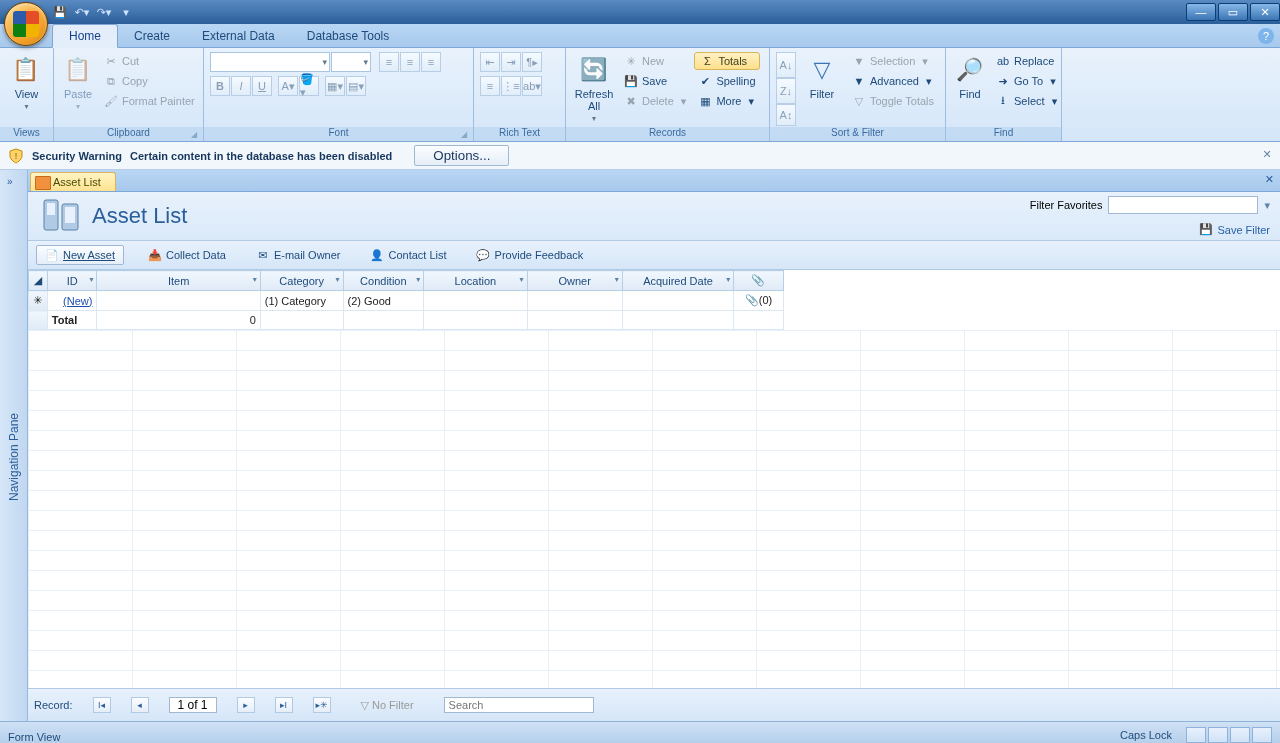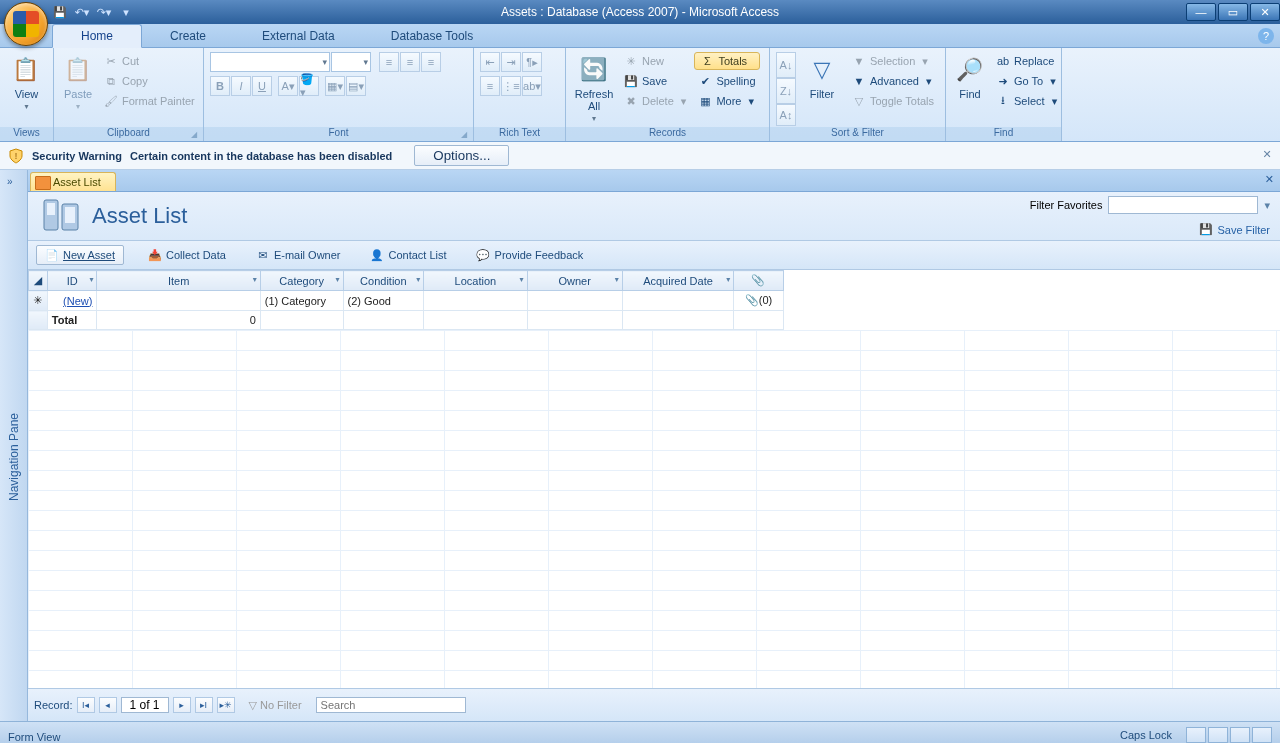--- a/index.html
+++ b/index.html
@@ -11,21 +11,21 @@
 .office-button { width: 44px; height: 44px; position: absolute; top: 2px; left: 4px; background: radial-gradient(circle at 30% 30%, #ffd27a, #f4a22b 60%, #cf7600); border-radius: 50%; border: 1px solid #6b4100; box-shadow: inset 0 2px 4px rgba(255,255,255,.6), 0 2px 4px rgba(0,0,0,.4); z-index: 20; display:flex; align-items:center; justify-content:center;}
 .office-button::after{content:''; width:26px; height:26px; background: conic-gradient(#e44d26 0 90deg,#f0b400 90deg 180deg, #0f7f12 180deg 270deg, #2a5caa 270deg 360deg); border-radius:3px;}
 .qat { margin-left: 52px; display: flex; gap: 6px; align-items: center; }
 .qat-icn { width: 16px; height: 16px; color:#cfe3ff; display:flex; align-items:center; justify-content:center; border-radius:2px; cursor:pointer;}
 .title-text { position: absolute; left: 50%; transform: translateX(-50%); color:#fff; font-size:12px;}
 .win-ctrls { margin-left: auto; display: flex; }
 .win-btn { width: 30px; height: 18px; background: linear-gradient(#86b8e6,#3b75b6); border:1px solid #0b3e74; margin-left:2px; color:#fff; display:flex; align-items:center; justify-content:center; font-size:11px; border-radius:2px; cursor:pointer;}
 
 
 .tab-row { height: 24px; background: linear-gradient(#b9d6f4,#a7c9ec); display: flex; align-items: flex-end; padding-left: 52px; border-bottom:1px solid #7ca7d6; position:relative;}
-.tab { padding: 4px 28px; font-size: 12px; color:#1e4b7b; cursor:pointer;}
+.tab { padding: 4px 16px; font-size: 12px; color:#1e4b7b; cursor:pointer;}
 .tab.active { background:#e4eefb; border:1px solid #7ca7d6; border-bottom:1px solid #e4eefb; margin-bottom:-1px; border-radius:3px 3px 0 0; color:#15428b;}
 .help-icon { position:absolute; right:6px; top:4px; width:16px; height:16px; border-radius:50%; background:#7db5eb; color:#fff; display:flex;align-items:center;justify-content:center; font-size:11px; cursor:pointer;}
 
 
 .ribbon { height: 94px; background: linear-gradient(#e9f2fc,#d4e6f9); display:flex; border-bottom:1px solid #7ca7d6;}
 .rib-group { border-right:1px solid #9dbee0; display:flex; flex-direction:column; position:relative; padding:2px 4px 14px;}
 .rib-group-label { position:absolute; bottom:0; left:0; right:0; height:14px; text-align:center; font-size:10px; color:#3b6aa0; background:rgba(176,208,238,.5);}
 .rib-content { flex:1; display:flex; align-items:flex-start; gap:4px; padding:2px;}
 .big-btn { width:44px; display:flex; flex-direction:column; align-items:center; gap:2px; color:#1e4b7b; font-size:11px; cursor:pointer; padding:2px;}
 .big-btn .icn{width:32px;height:32px;display:flex;align-items:center;justify-content:center;font-size:22px;color:#3b75b6;}
@@ -77,21 +77,21 @@
 .grid{flex:1;background:#fff;position:relative;overflow:hidden;}
 .grid table{border-collapse:collapse;width:756px;}
 .grid th{background:linear-gradient(#f1f7fd,#dfeaf7);border:1px solid #b7cee7;padding:3px 4px;font-weight:normal;color:#1e4b7b;font-size:11px;position:relative;white-space:nowrap;}
 .grid th .dd{position:absolute;right:3px;top:4px;font-size:8px;color:#5b82a8;}
 .grid td{border:1px solid #dbe7f3;padding:3px 4px;font-size:11px;color:#222;height:18px;white-space:nowrap;}
 .rowhdr{background:linear-gradient(#f1f7fd,#dfeaf7);width:18px;text-align:center;color:#5b82a8;border:1px solid #b7cee7;}
 .new-link{color:#1e4fb3;text-decoration:underline;cursor:pointer;}
 .attach-icn{display:inline-flex;align-items:center;}
 .grid-bg{position:absolute;top:60px;left:0;right:0;bottom:0;background-image:linear-gradient(#e7f0fa 1px,transparent 1px),linear-gradient(90deg,#e7f0fa 1px,transparent 1px);background-size:104px 20px;}
 
-.record-nav{height:22px;background:linear-gradient(#e8f1fc,#d5e6f8);border-top:1px solid #b0c9e4;display:flex;align-items:center;padding:16px 6px;gap:4px;font-size:11px;color:#1e4b7b;}
+.record-nav{height:22px;background:linear-gradient(#e8f1fc,#d5e6f8);border-top:1px solid #b0c9e4;display:flex;align-items:center;padding:16px 6px;gap:20px;font-size:11px;color:#1e4b7b;}
 .nav-btn{width:18px;height:16px;border:1px solid #b0c9e4;background:linear-gradient(#fbfdff,#e6eef8);display:flex;align-items:center;justify-content:center;font-size:9px;cursor:pointer;color:#2b5f9b;}
 .record-input{width:48px;height:16px;border:1px solid #9fb8d3;text-align:center;font-size:12px;}
 .search-input{width:150px;height:16px;border:1px solid #9fb8d3;padding:0 4px;font-size:11px;}
 .nofilter{color:#999;display:flex;align-items:center;gap:3px;margin:0 10px;}
 
 .status-bar{height:22px;background:linear-gradient(#cfe1f5,#b5cfeb);border-top:1px solid #8fb3d8;display:flex;align-items:flex-end;padding:0 8px;font-size:11px;color:#1e4b7b;}
 .status-right{margin-left:auto;display:flex;gap:2px;align-items:center;}
 .view-btn{width:20px;height:16px;border:1px solid #8fb3d8;background:linear-gradient(#e8f1fc,#d0e2f6);cursor:pointer;}
 
 svg{display:block;}
@@ -100,21 +100,20 @@
 <body>
 
 <div class="title-bar">
   <div class="office-button"></div>
   <div class="qat">
     <div class="qat-icn">💾</div>
     <div class="qat-icn">↶▾</div>
     <div class="qat-icn">↷▾</div>
     <div class="qat-icn">▾</div>
   </div>
-  <div class="title-text">Assets : Database (Access 2007) - Microsoft Access</div>
   <div class="win-ctrls">
     <div class="win-btn">—</div>
     <div class="win-btn">▭</div>
     <div class="win-btn">✕</div>
   </div>
 </div>
 
 <div class="tab-row">
   <div class="tab active">Home</div>
   <div class="tab">Create</div>

